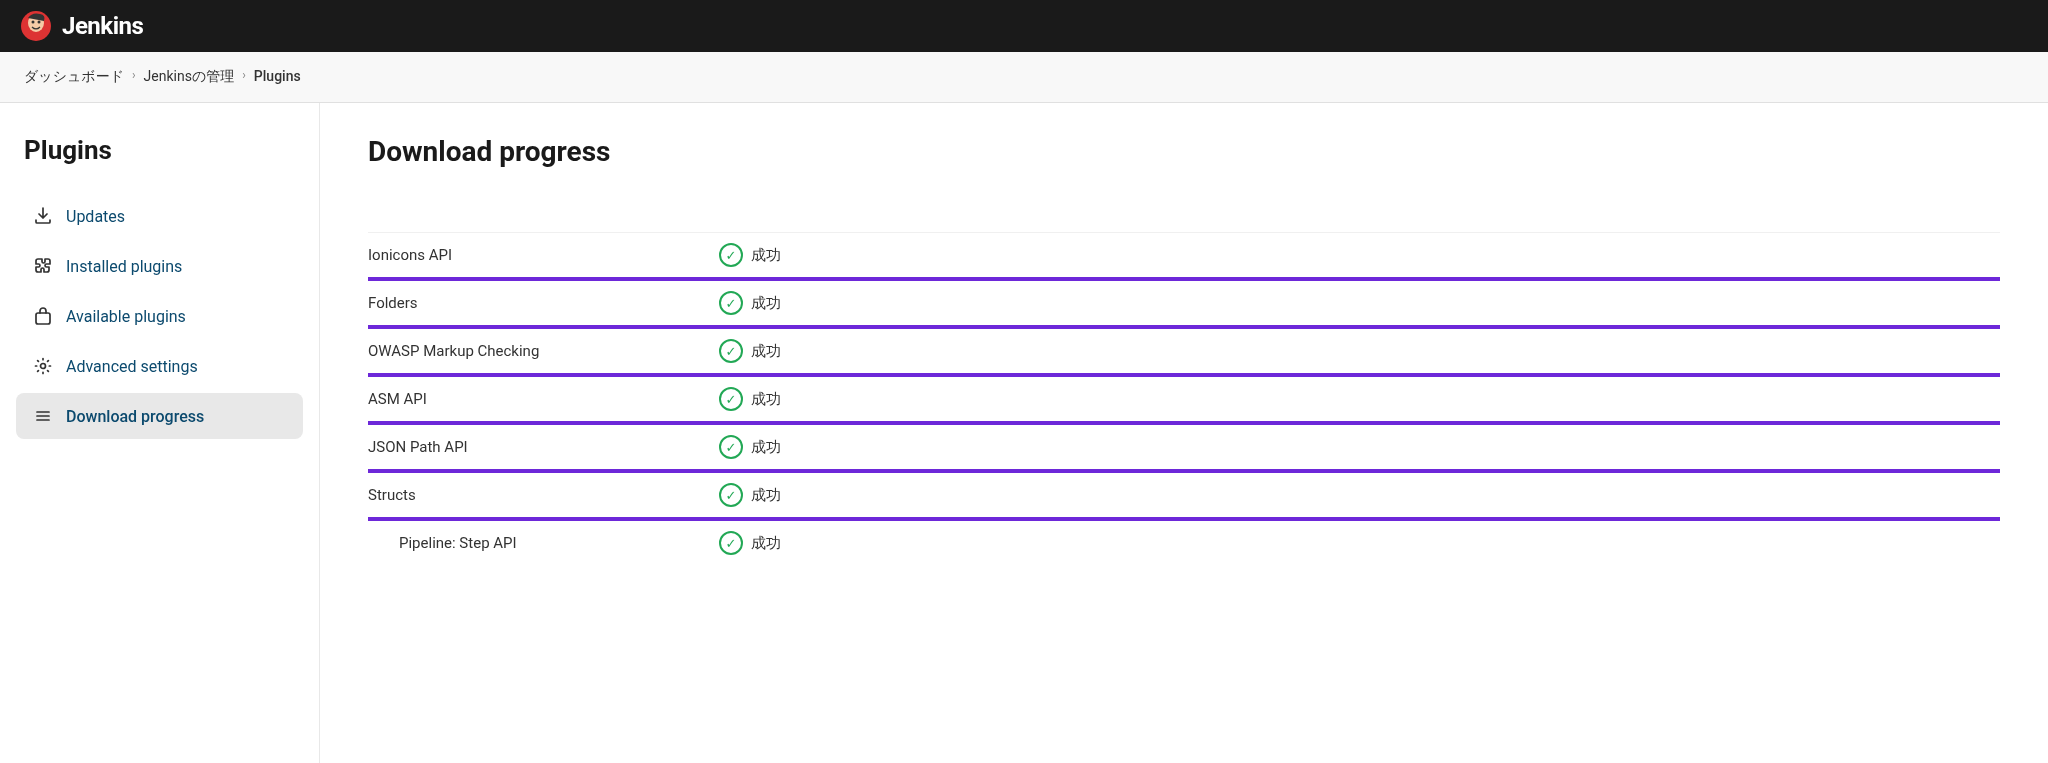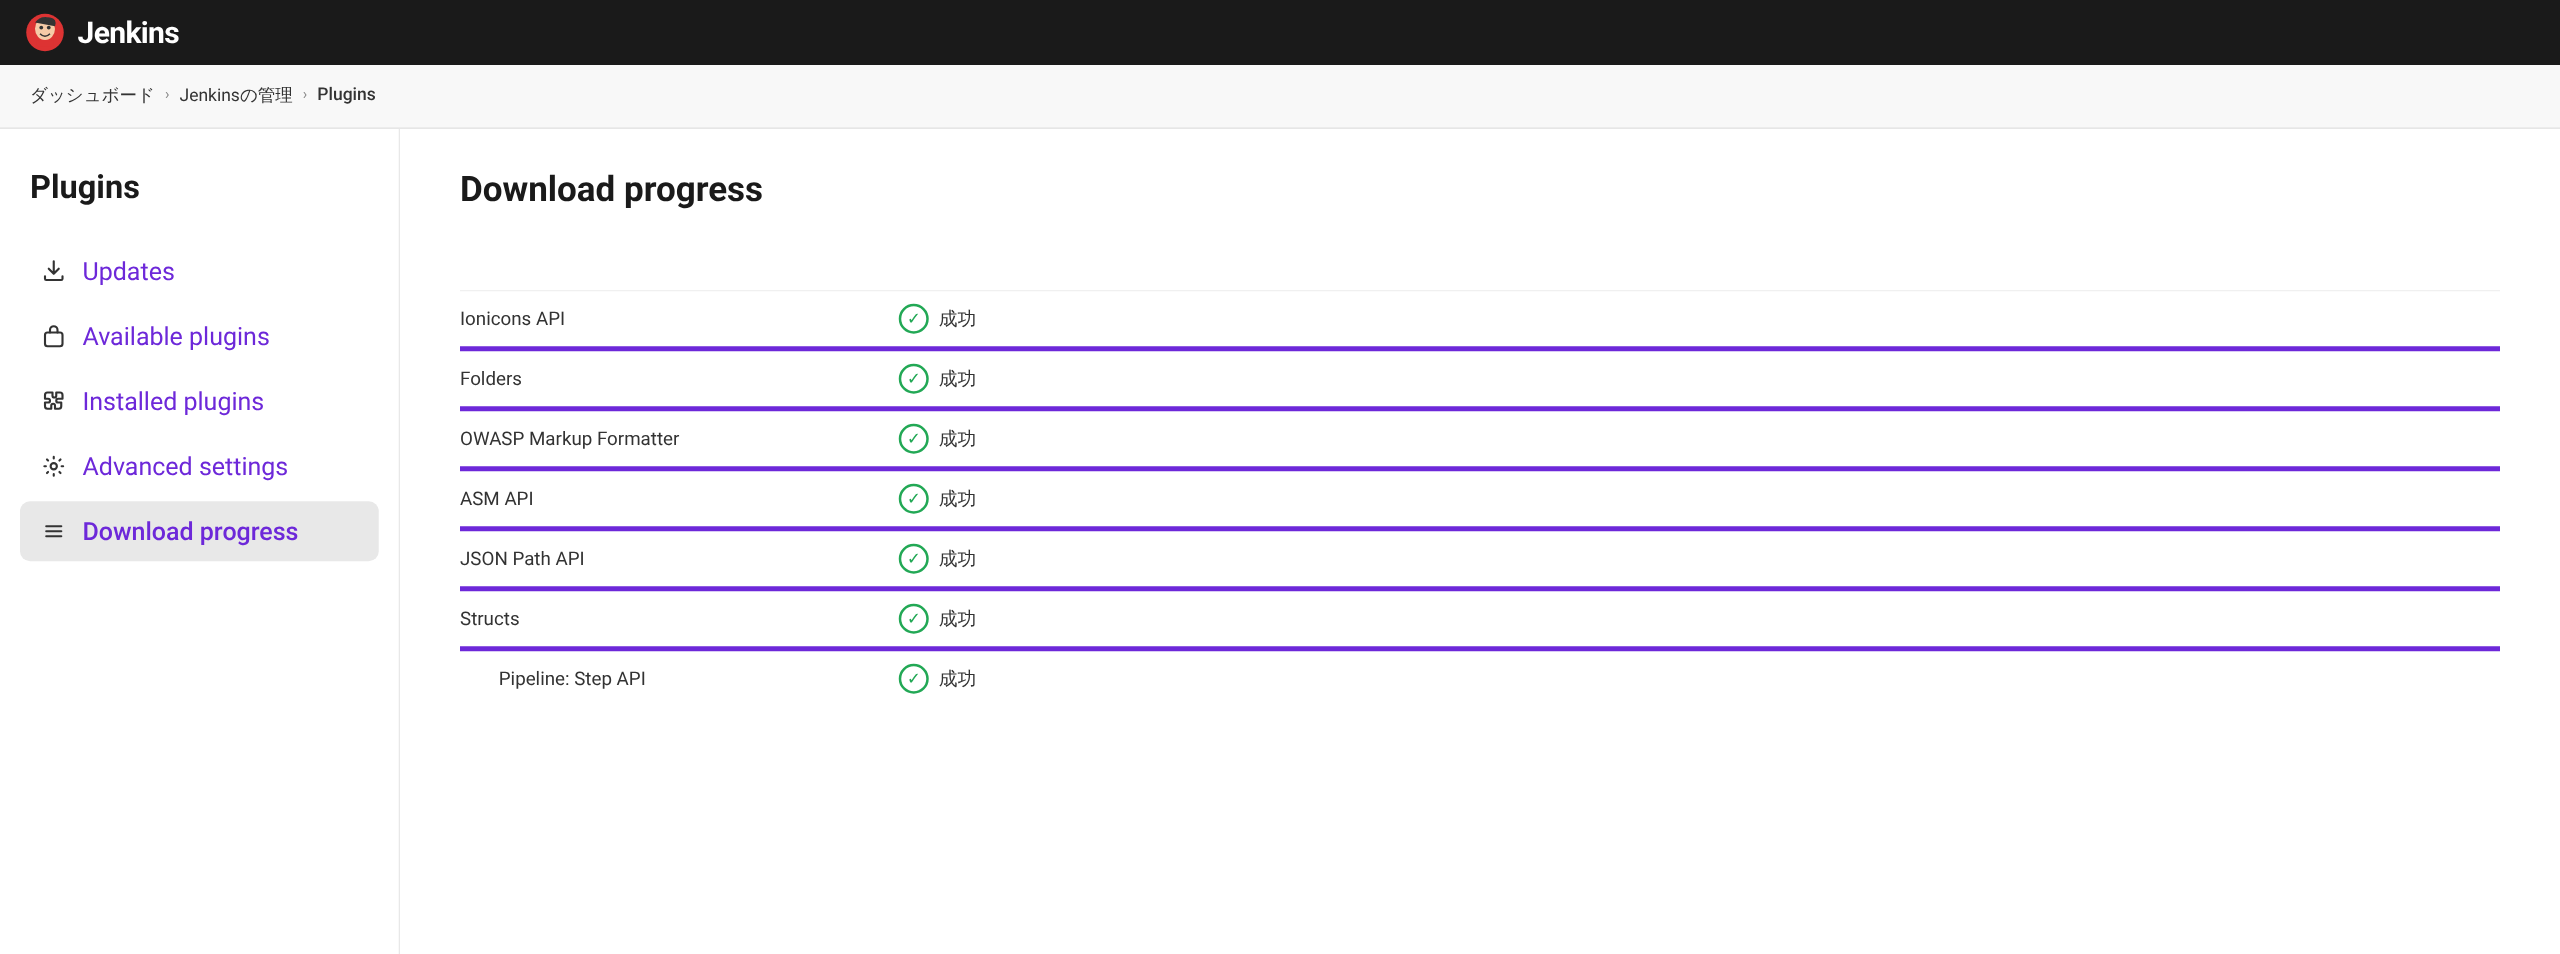--- a/index.html
+++ b/index.html
@@ -95,22 +95,22 @@
       list-style: none;
     }
 
     .sidebar-nav-item {
       display: flex;
       align-items: center;
       gap: 12px;
       padding: 12px 16px;
       border-radius: 8px;
       cursor: pointer;
-      font-size: 20px;
-      color: #6d28d9;
+      font-size: 16px;
+      color: #0c4a6e;
       margin-bottom: 4px;
       transition: background 0.15s;
     }
 
     .sidebar-nav-item.active {
       background: #e8e8e8;
       font-weight: 500;
     }
 
     .sidebar-icon {
@@ -254,34 +254,34 @@
             <path d="M10 2v10M6 8l4 4 4-4" stroke="#333" stroke-width="1.7" stroke-linecap="round" stroke-linejoin="round"></path>
             <path d="M3 14v2a1 1 0 001 1h12a1 1 0 001-1v-2" stroke="#333" stroke-width="1.7" stroke-linecap="round"></path>
           </svg>
         </span>
         <span>Updates</span>
       </li>
 
       <li class="sidebar-nav-item">
         <span class="sidebar-icon">
           <svg width="20" height="20" viewBox="0 0 20 20" fill="none" xmlns="http://www.w3.org/2000/svg">
+            <path d="M8 3H5a2 2 0 00-2 2v3h2.5a1.5 1.5 0 010 3H3v3a2 2 0 002 2h3v-2.5a1.5 1.5 0 013 0V16h3a2 2 0 002-2v-3h-2.5a1.5 1.5 0 010-3H17V5a2 2 0 00-2-2h-3v2.5a1.5 1.5 0 01-3 0V3z" stroke="#333" stroke-width="1.7" stroke-linejoin="round"></path>
+          </svg>
+        </span>
+        <span>Installed plugins</span>
+      </li>
+
+      <li class="sidebar-nav-item">
+        <span class="sidebar-icon">
+          <svg width="20" height="20" viewBox="0 0 20 20" fill="none" xmlns="http://www.w3.org/2000/svg">
             <rect x="3" y="7" width="14" height="11" rx="2" stroke="#333" stroke-width="1.7"></rect>
             <path d="M7 7V5a3 3 0 016 0v2" stroke="#333" stroke-width="1.7" stroke-linecap="round"></path>
           </svg>
         </span>
         <span>Available plugins</span>
-      </li>
-
-      <li class="sidebar-nav-item">
-        <span class="sidebar-icon">
-          <svg width="20" height="20" viewBox="0 0 20 20" fill="none" xmlns="http://www.w3.org/2000/svg">
-            <path d="M8 3H5a2 2 0 00-2 2v3h2.5a1.5 1.5 0 010 3H3v3a2 2 0 002 2h3v-2.5a1.5 1.5 0 013 0V16h3a2 2 0 002-2v-3h-2.5a1.5 1.5 0 010-3H17V5a2 2 0 00-2-2h-3v2.5a1.5 1.5 0 01-3 0V3z" stroke="#333" stroke-width="1.7" stroke-linejoin="round"></path>
-          </svg>
-        </span>
-        <span>Installed plugins</span>
       </li>
 
       <li class="sidebar-nav-item">
         <span class="sidebar-icon">
           <svg width="20" height="20" viewBox="0 0 20 20" fill="none" xmlns="http://www.w3.org/2000/svg">
             <circle cx="10" cy="10" r="2.5" stroke="#333" stroke-width="1.7"></circle>
             <path d="M10 2.5v1.2M10 16.3v1.2M2.5 10h1.2M16.3 10h1.2M4.6 4.6l.85.85M14.55 14.55l.85.85M4.6 15.4l.85-.85M14.55 5.45l.85-.85" stroke="#333" stroke-width="1.7" stroke-linecap="round"></path>
           </svg>
         </span>
         <span>Advanced settings</span>
@@ -319,21 +319,21 @@
 
       <div class="plugin-row">
         <div class="plugin-name">Folders</div>
         <div class="plugin-status">
           <div class="success-icon">✓</div>
           <span class="success-text">成功</span>
         </div>
       </div>
 
       <div class="plugin-row">
-        <div class="plugin-name">OWASP Markup Formatter</div>
+        <div class="plugin-name">OWASP Markup Checking</div>
         <div class="plugin-status">
           <div class="success-icon">✓</div>
           <span class="success-text">成功</span>
         </div>
       </div>
 
       <div class="plugin-row">
         <div class="plugin-name">ASM API</div>
         <div class="plugin-status">
           <div class="success-icon">✓</div>

